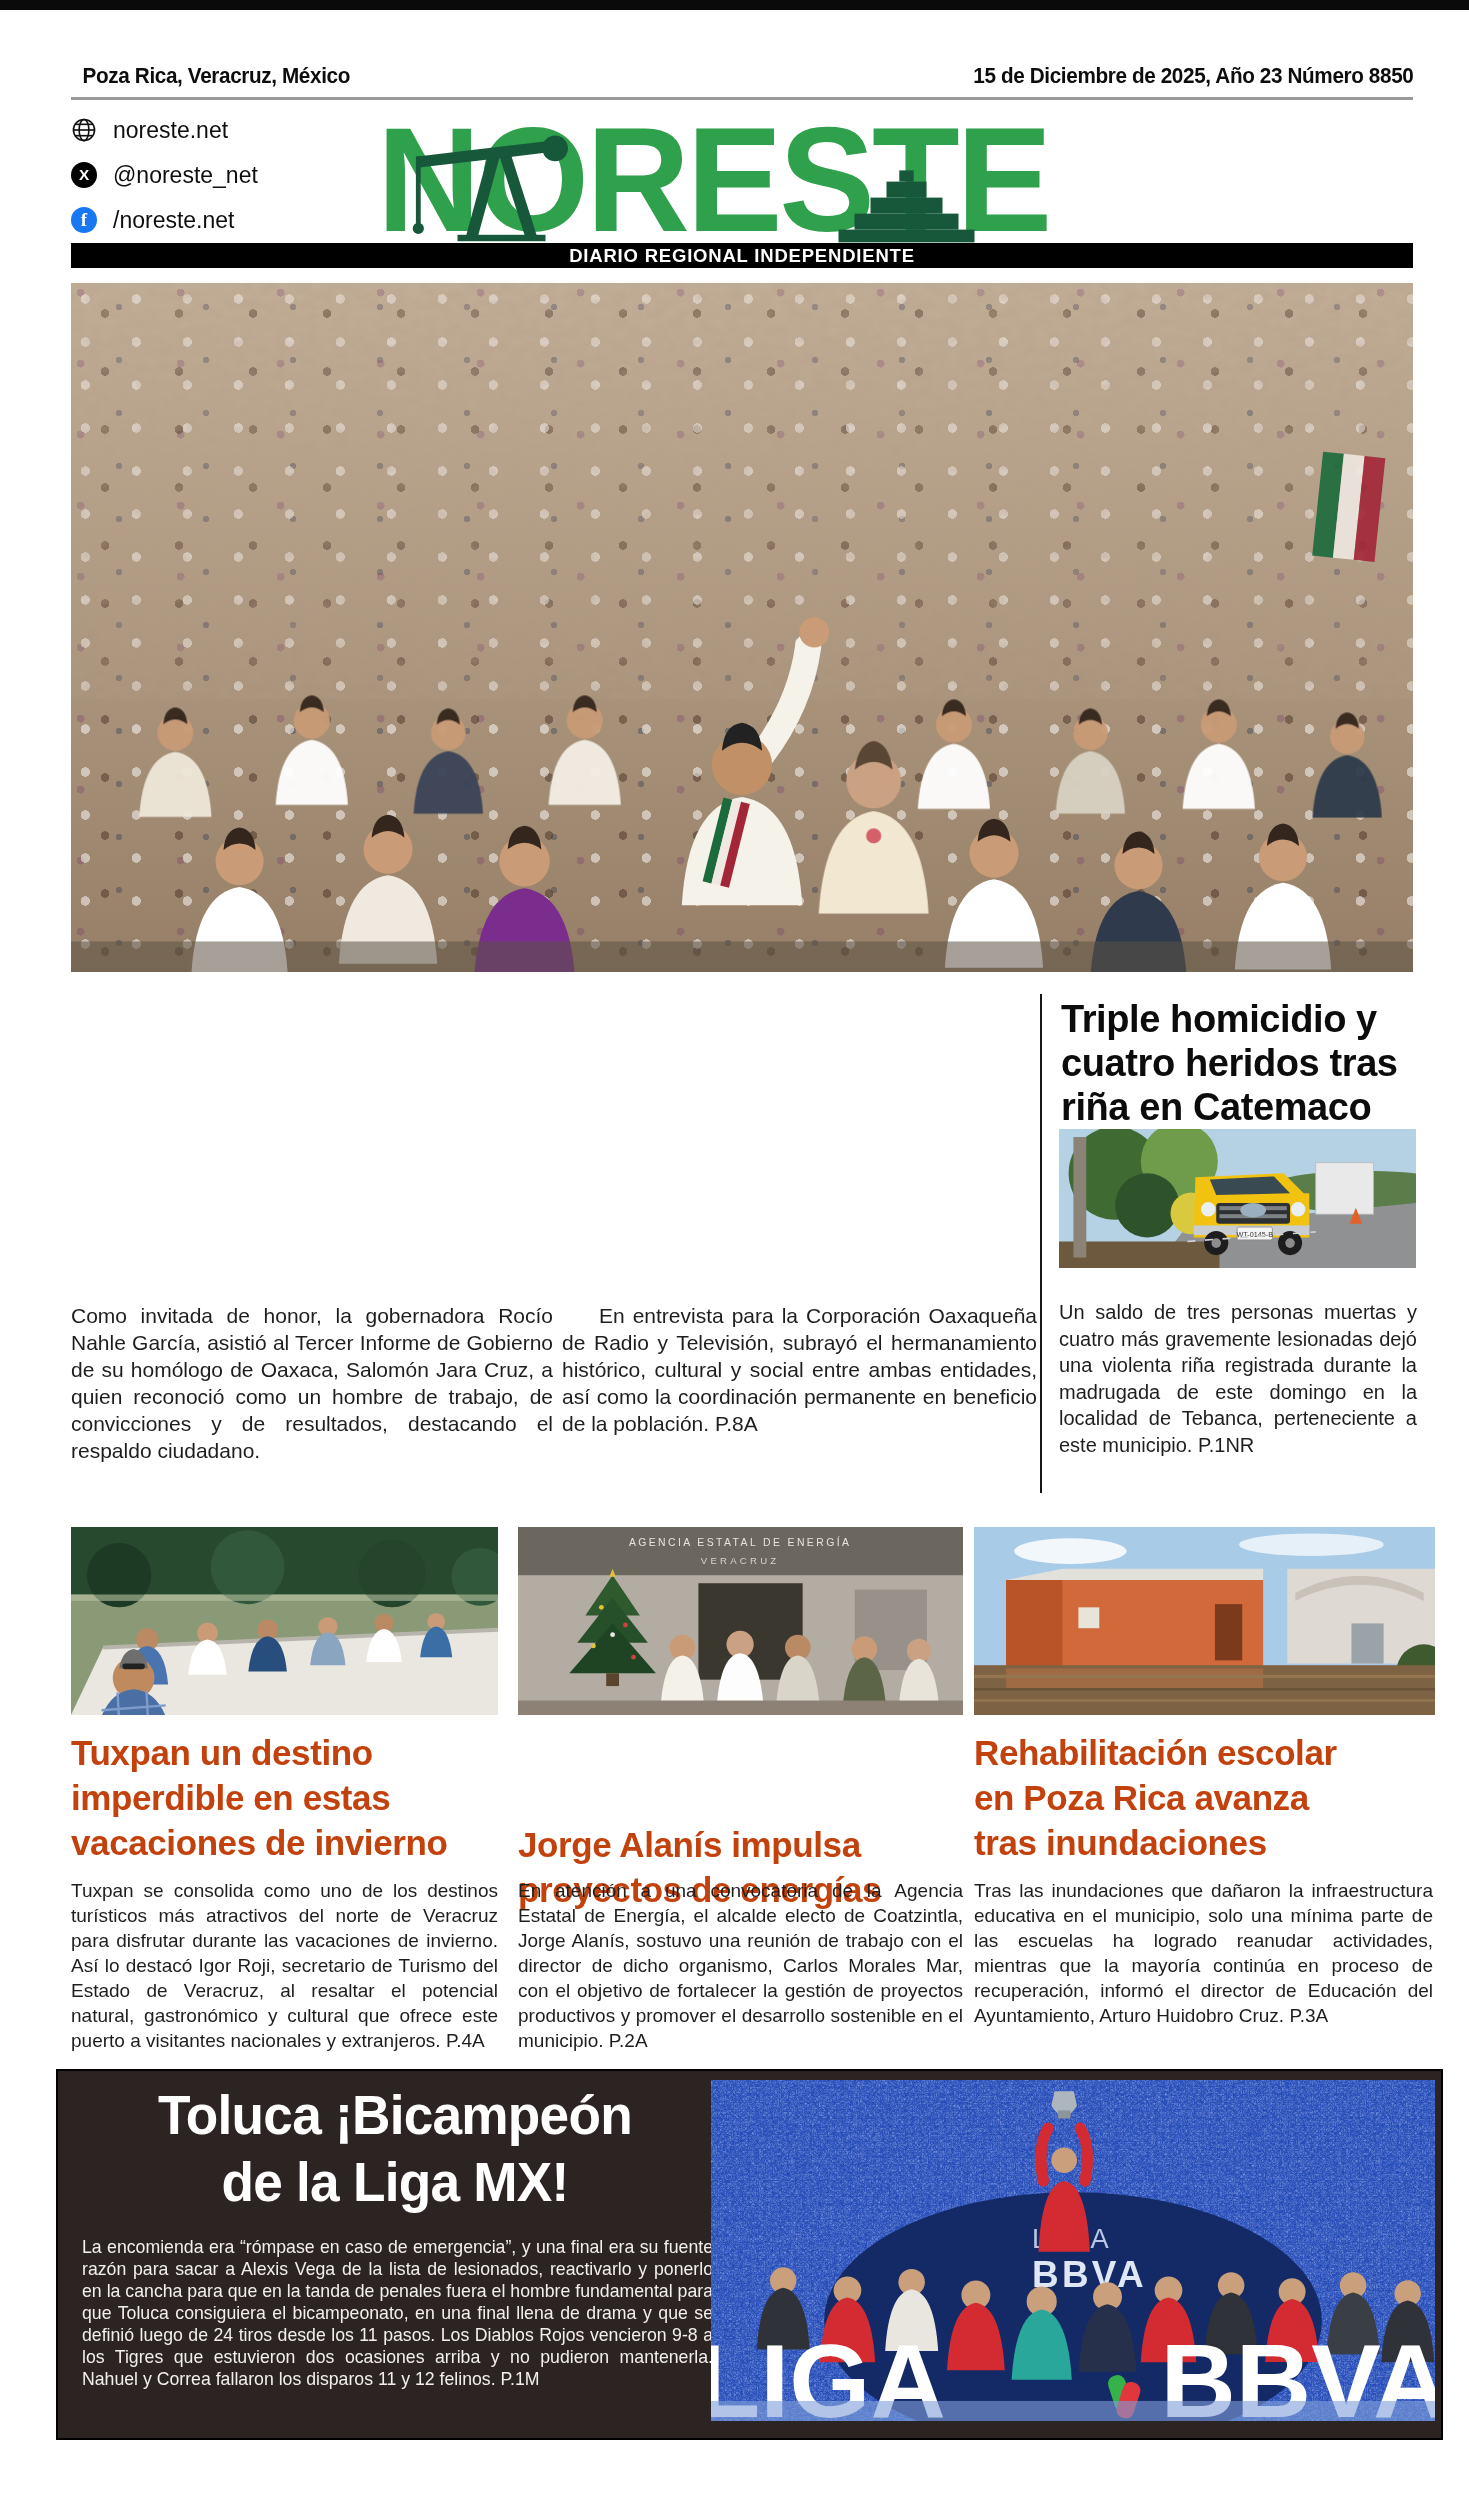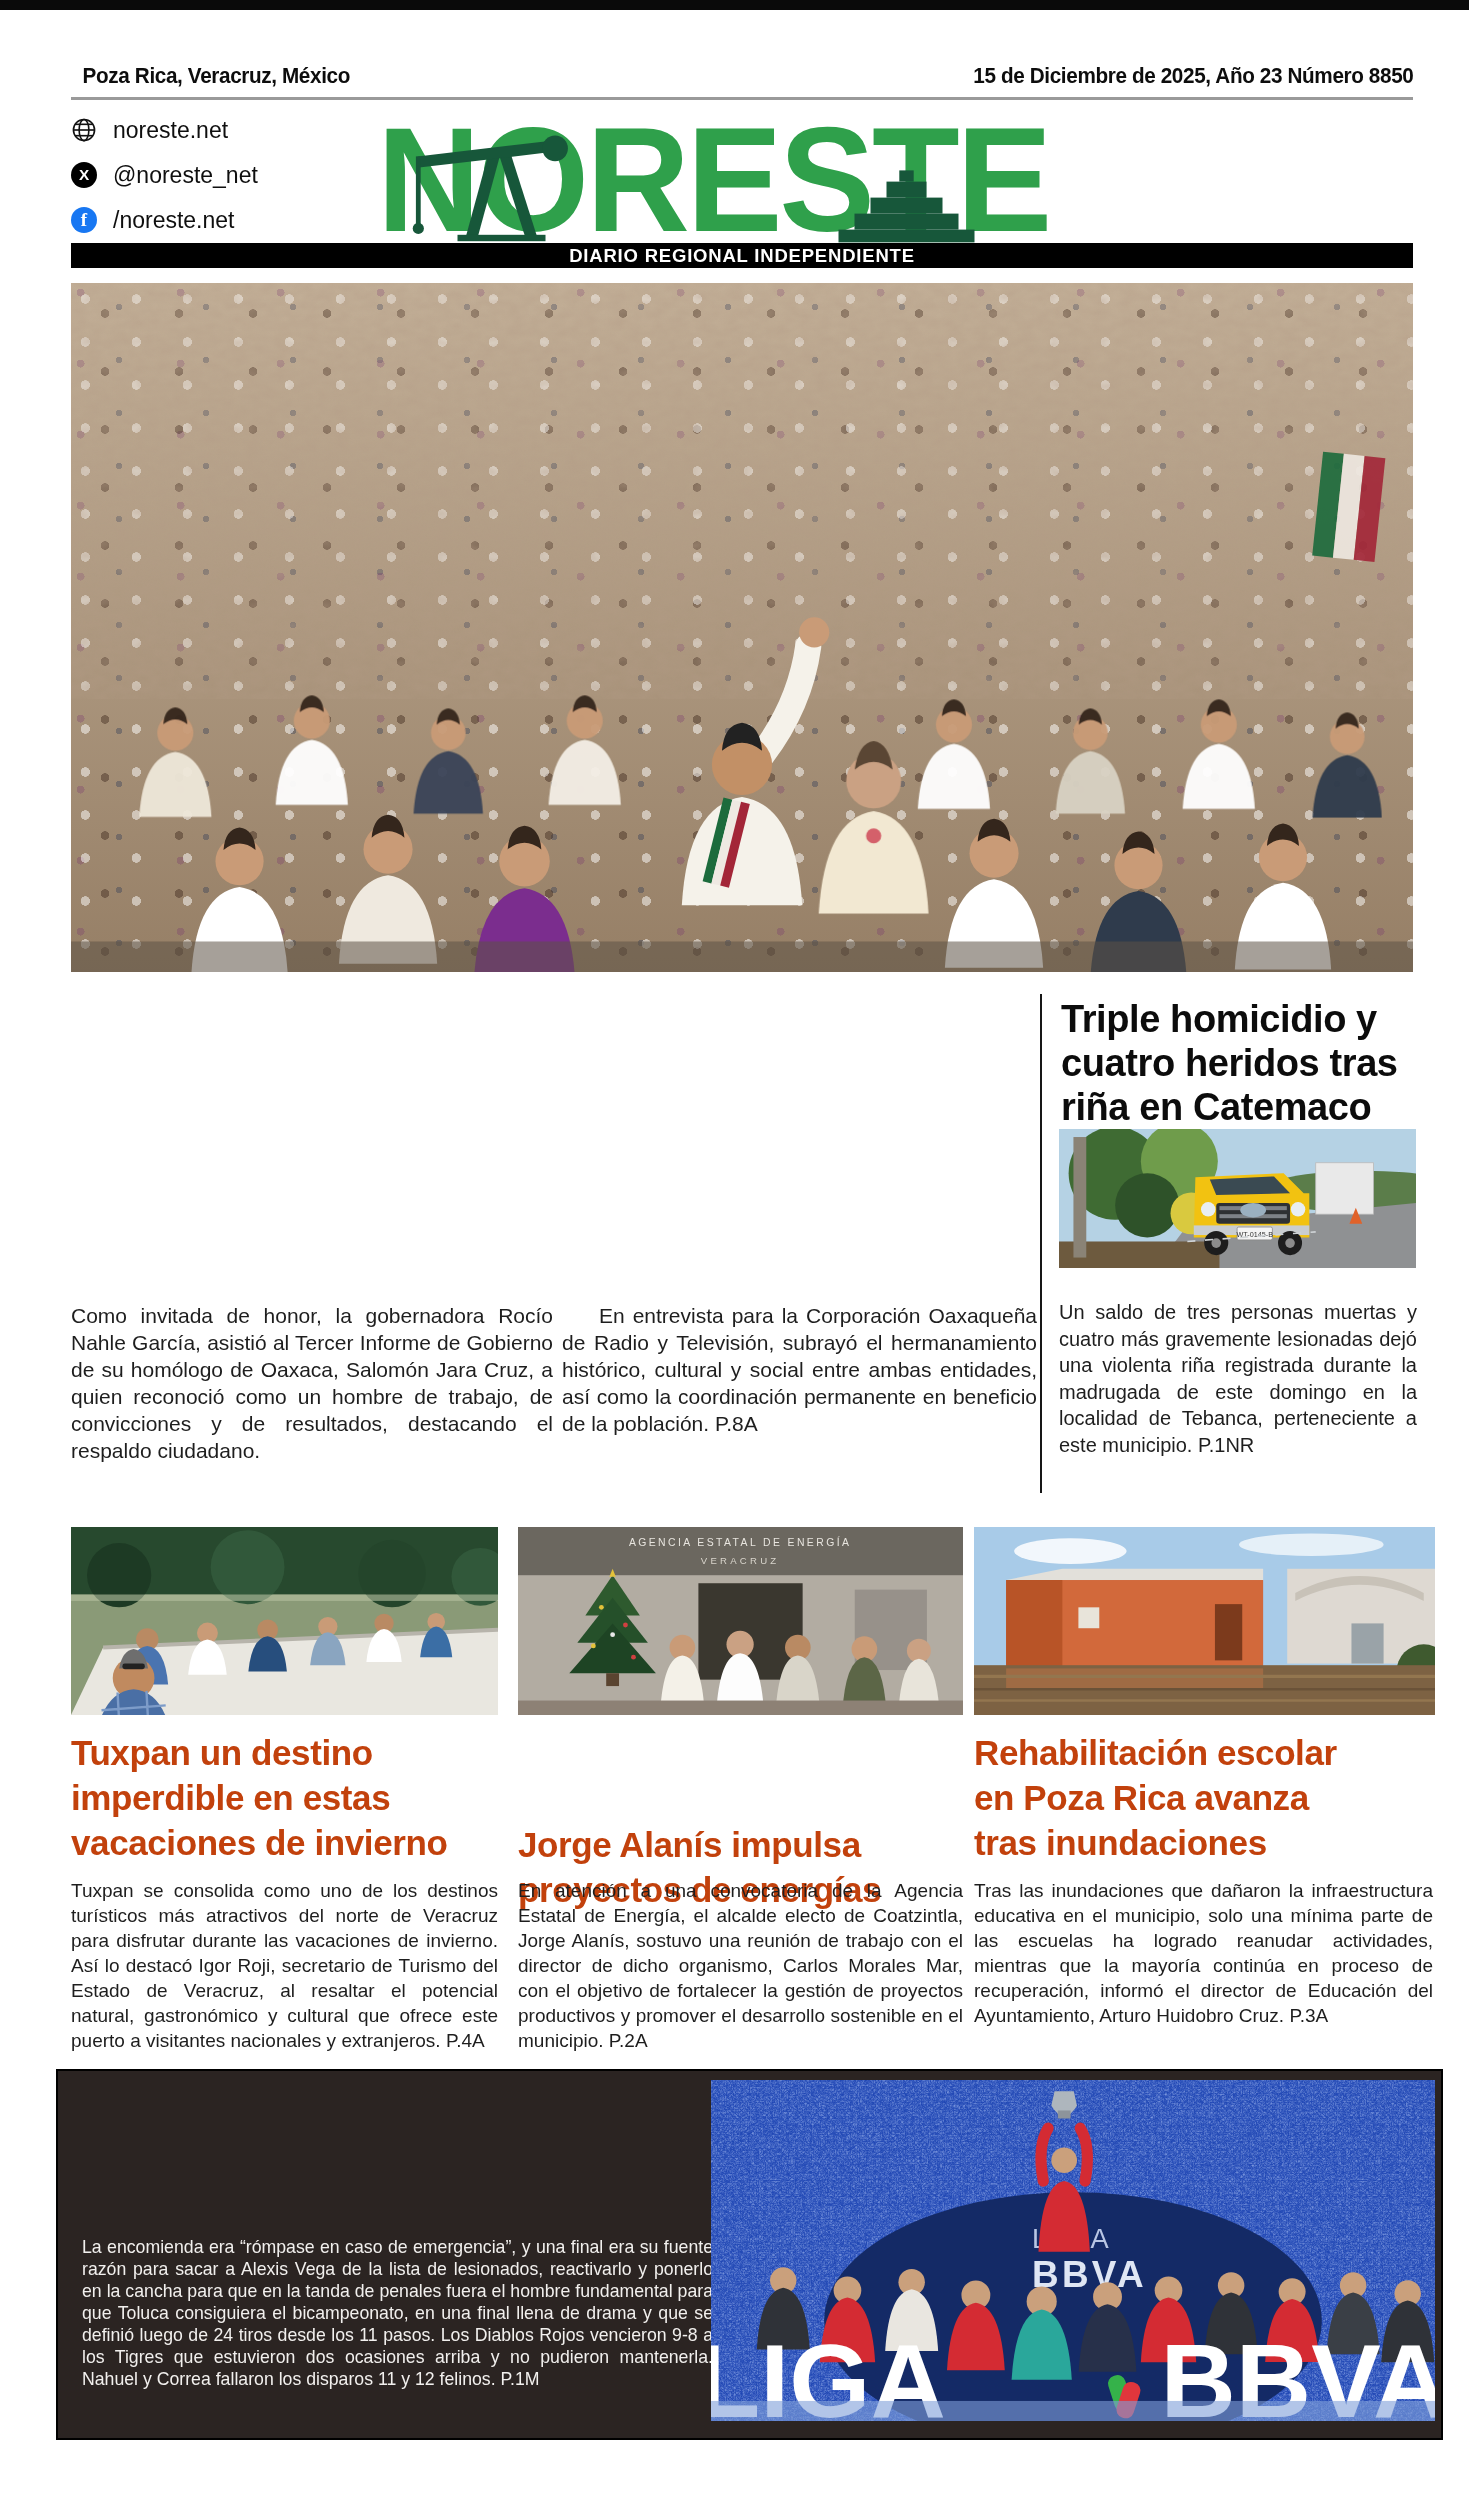--- a/index.html
+++ b/index.html
@@ -353,20 +353,24 @@
     <div class="midhl">Rehabilitación escolar</div>
     <div class="midhl">en Poza Rica avanza</div>
     <div class="midhl">tras inundaciones</div>
   </div>
 
   <div class="abs body24 justify" style="left:71px;top:1878px;width:427px;">Tuxpan se consolida como uno de los destinos turísticos más atractivos del norte de Veracruz para disfrutar durante las vacaciones de invierno. Así lo destacó Igor Roji, secretario de Turismo del Estado de Veracruz, al resaltar el potencial natural, gastronómico y cultural que ofrece este puerto a visitantes nacionales y extranjeros. P.4A</div>
   <div class="abs body24 justify" style="left:518px;top:1878px;width:445px;">En atención a una convocatoria de la Agencia Estatal de Energía, el alcalde electo de Coatzintla, Jorge Alanís, sostuvo una reunión de trabajo con el director de dicho organismo, Carlos Morales Mar, con el objetivo de fortalecer la gestión de proyectos productivos y promover el desarrollo sostenible en el municipio. P.2A</div>
   <div class="abs body24 justify" style="left:974px;top:1878px;width:459px;">Tras las inundaciones que dañaron la infraestructura educativa en el municipio, solo una mínima parte de las escuelas ha logrado reanudar actividades, mientras que la mayoría continúa en proceso de recuperación, informó el director de Educación del Ayuntamiento, Arturo Huidobro Cruz. P.3A</div>
 
   <div class="abs sportsbox" style="left:56px;top:2069px;width:1387px;height:371px;">
+    <div class="abs" style="left:20px;top:9.6px;width:634px;">
+      <div class="sportshl">Toluca ¡Bicampeón</div>
+      <div class="sportshl">de la Liga MX!</div>
+    </div>
     <div class="abs sportsbody justify" style="left:24px;top:165px;width:631px;">La encomienda era “rómpase en caso de emergencia”, y una final era su fuente razón para sacar a Alexis Vega de la lista de lesionados, reactivarlo y ponerlo en la cancha para que en la tanda de penales fuera el hombre fundamental para que Toluca consiguiera el bicampeonato, en una final llena de drama y que se definió luego de 24 tiros desde los 11 pasos. Los Diablos Rojos vencieron 9-8 a los Tigres que estuvieron dos ocasiones arriba y no pudieron mantenerla. Nahuel y Correa fallaron los disparos 11 y 12 felinos. P.1M</div>
 
     <div class="abs" style="left:653px;top:8.8px;width:724px;height:341px;">
       <svg class="photo" width="724" height="341" viewBox="0 0 902 425" preserveAspectRatio="none">
         <defs>
           <filter id="confetti">
               <feTurbulence type="turbulence" baseFrequency="0.35" numOctaves="2" seed="11"></feTurbulence>
             <feColorMatrix type="matrix" values="0 0 0 0 0.55  0 0 0 0 0.68  0 0 0 0 1  0 0 0 0.9 0"></feColorMatrix>
             </filter>
           <g id="fan">

